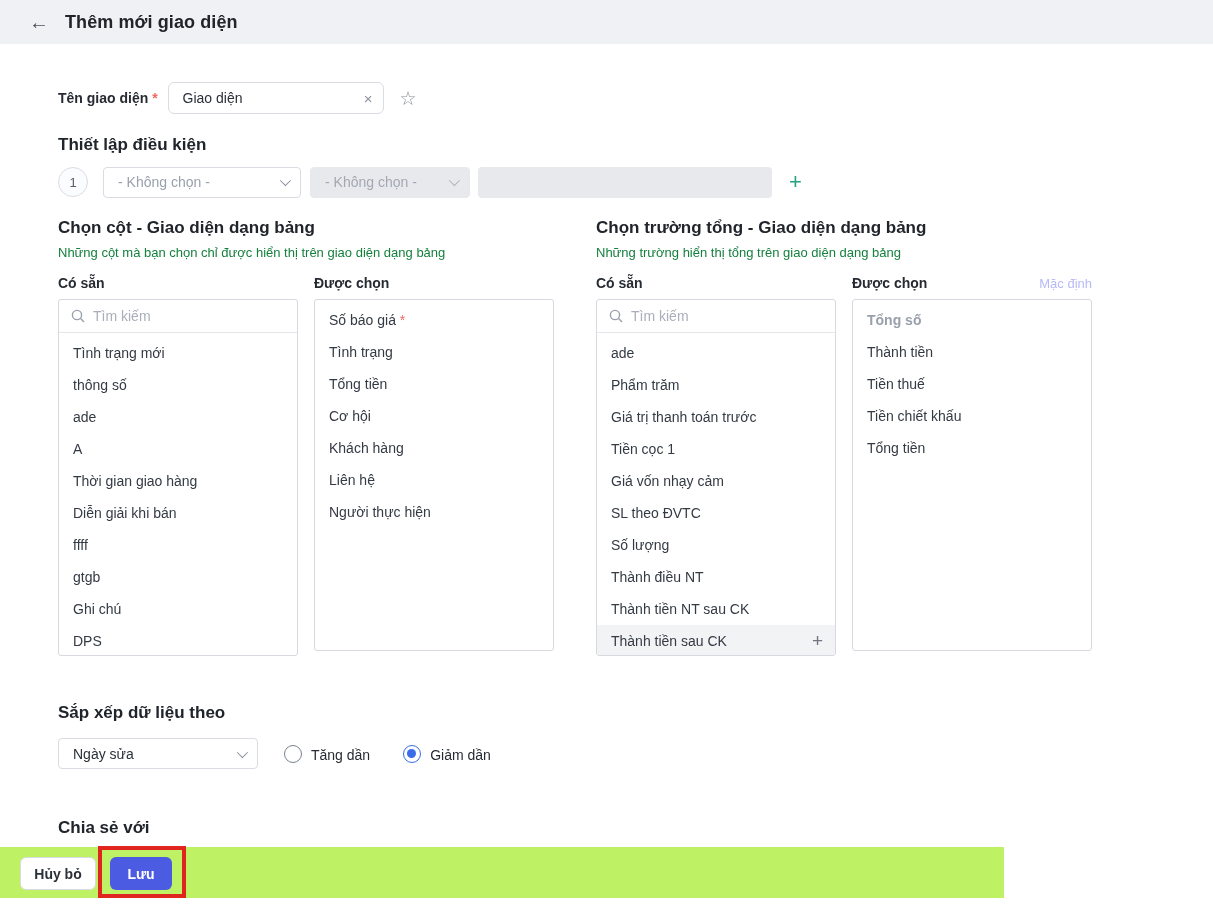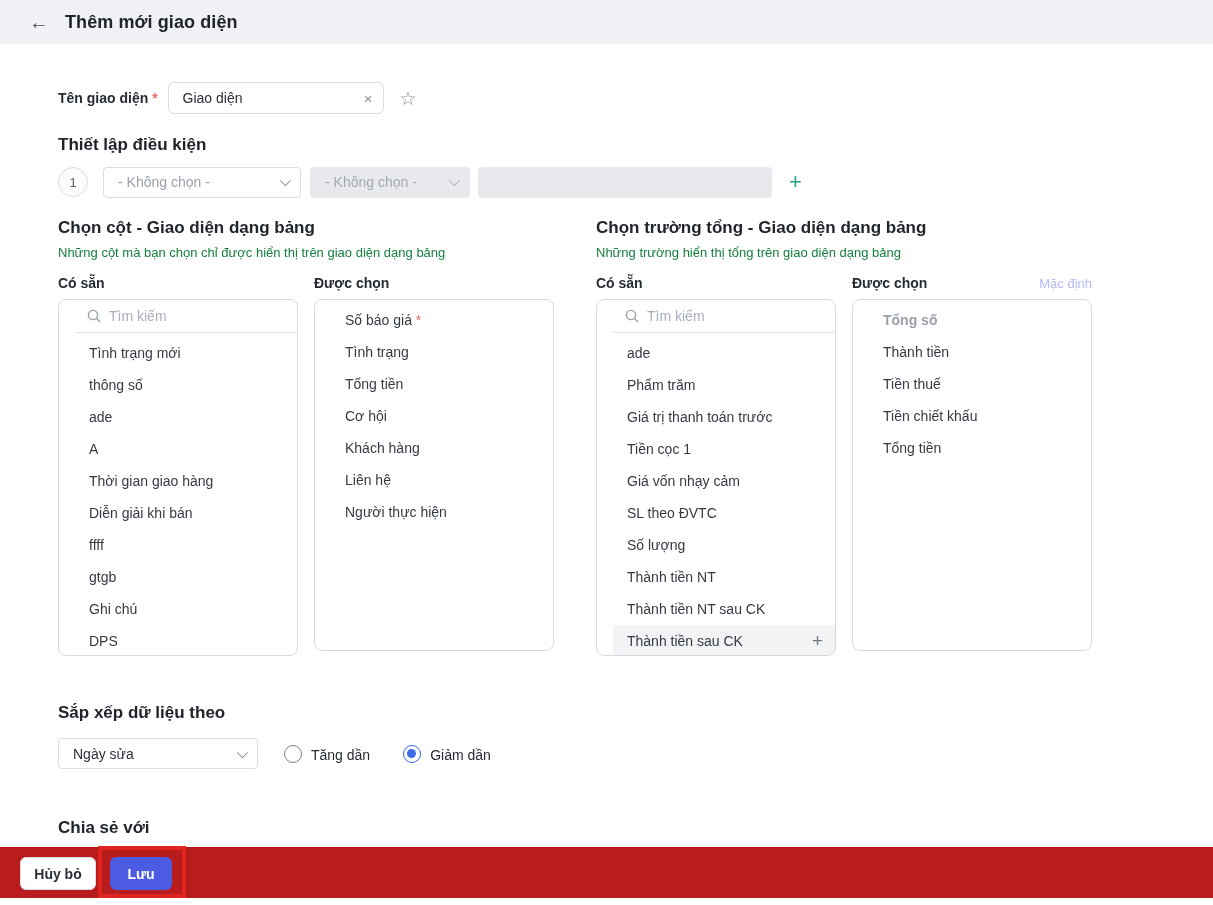--- a/index.html
+++ b/index.html
@@ -45,21 +45,21 @@
 
   
   .sections { display:grid; grid-template-columns:496px 496px; column-gap:42px; margin-top:18px; }
   .subtitle { font-size:13px; color:#15803d; margin-top:4px; line-height:17px; }
   .labels-row { display:grid; grid-template-columns:240px 240px; column-gap:16px; margin-top:14px; }
   .labels-row .lab { font-size:14px; font-weight:700; color:#262b33; }
   .lab-flex { display:flex; justify-content:space-between; align-items:center; }
   .default-link { font-size:13px; font-weight:400; color:#b7baf7; cursor:pointer; }
 
   .boxes-row { display:grid; grid-template-columns:240px 240px; column-gap:16px; margin-top:8px; }
-  .listbox { border:1px solid #d6d9df; border-radius:8px; background:#fff; overflow:hidden;padding-left:16px; }
+  .listbox { border:1px solid #d6d9df; border-radius:3px; background:#fff; overflow:hidden; }
   .listbox.h-search { height:357px; }
   .listbox.h-plain  { height:352px; }
   .searchbar { height:33px; border-bottom:1px solid #e4e6ea; display:flex; align-items:center; padding:0 10px 0 12px; gap:8px; }
   .searchbar svg { flex:0 0 auto; }
   .searchbar input { border:none; outline:none; font-size:14px; color:#2a2f38; width:100%;
                      font-family:"Liberation Sans","DejaVu Sans",sans-serif; background:transparent; }
   .searchbar input::placeholder { color:#a9afba; }
   .rows { padding-top:4px; }
   .list-row { position:relative; height:32px; line-height:32px; padding:0 14px; font-size:14px; color:#343a44;
               cursor:pointer; white-space:nowrap; overflow:hidden; }
@@ -75,21 +75,21 @@
   .select.sel-sort { width:200px; }
   .radio { display:flex; align-items:flex-end; gap:9px; margin-left:26px; cursor:pointer; font-size:14px; color:#262b33; }
   .rb { width:18px; height:18px; border-radius:50%; border:1.5px solid #7a828d; background:#fff; display:inline-block; position:relative; }
   .rb.on { border-color:#3a6be8; }
   .rb.on::after { content:""; position:absolute; left:3px; top:3px; width:9px; height:9px; border-radius:50%; background:#3a6be8; }
   .radio + .radio { margin-left:33px; }
 
   .share-title { margin-top:47px; }
 
   
-  .footer { position:absolute; left:0; top:847px; width:1213px; height:51px; background:#b91c1c; }
+  .footer { position:absolute; left:0; top:847px; width:1004px; height:51px; background:#bef264; }
   .btn { position:absolute; top:10px; height:33px; border-radius:6px; font-size:14px; font-weight:700;
          display:flex; align-items:center; justify-content:center; cursor:pointer;
          font-family:"Liberation Sans","DejaVu Sans",sans-serif; }
   .btn-cancel { left:20px; width:76px; background:#fff; border:1px solid #d8dbe0; color:#2a2f38; }
   .btn-save { left:110px; width:62px; background:#4b5ce2; border:none; color:#fff; }
   .annotation { position:absolute; left:98px; top:846px; width:88px; height:52px;
                 border:4px solid #e02420; pointer-events:none; z-index:5; }
 </style>
 </head>
 <body>
@@ -271,21 +271,21 @@
 
                 <div class="list-row">
                   <span class="row-label">SL theo ĐVTC</span>
                 </div>
 
                 <div class="list-row">
                   <span class="row-label">Số lượng</span>
                 </div>
 
                 <div class="list-row">
-                  <span class="row-label">Thành tiền NT</span>
+                  <span class="row-label">Thành điều NT</span>
                 </div>
 
                 <div class="list-row">
                   <span class="row-label">Thành tiền NT sau CK</span>
                 </div>
 
                 <div class="list-row hovered">
                   <span class="row-label">Thành tiền sau CK</span><span class="row-plus">+</span>
                 </div>
 

